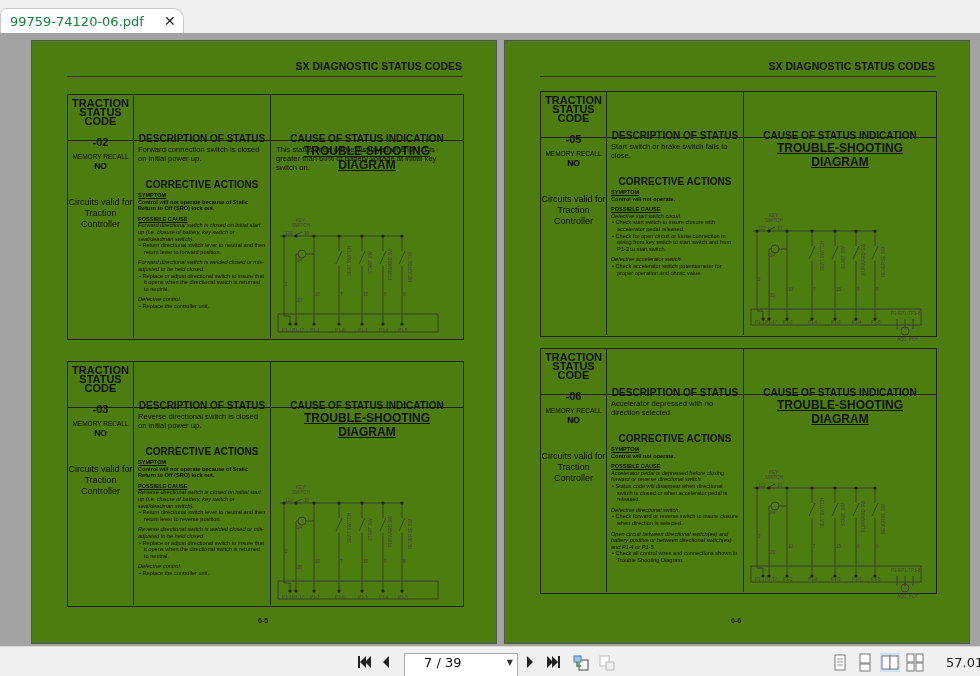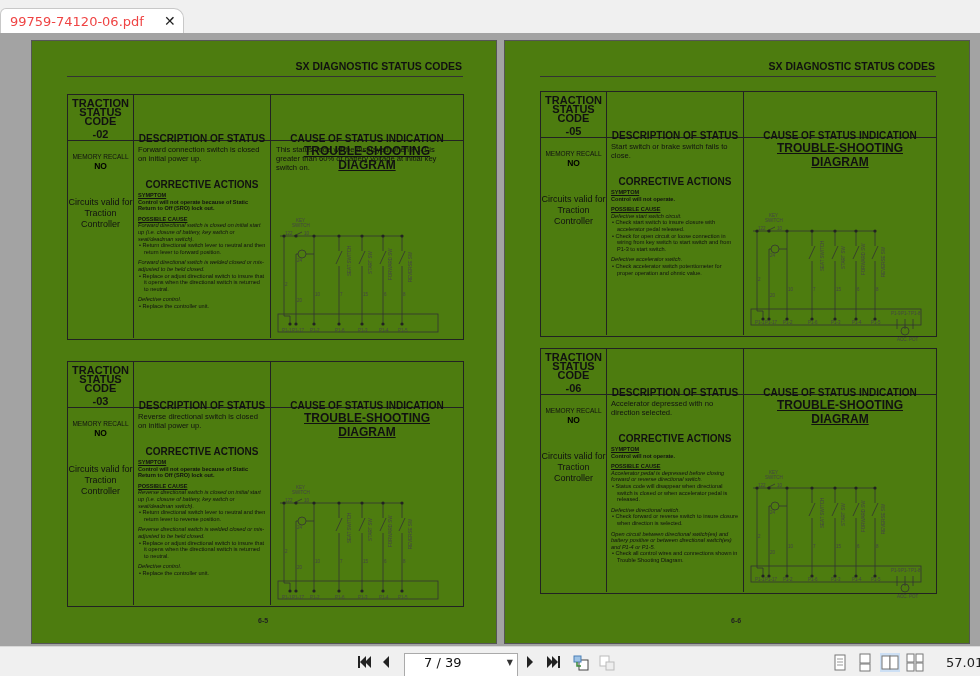--- a/index.html
+++ b/index.html
@@ -1,38 +1,38 @@
 <!DOCTYPE html>
 <html><head>
 <meta charset="utf-8">
 <style>
   * { box-sizing: border-box; margin: 0; padding: 0; }
   html, body { width: 980px; height: 676px; overflow: hidden; background: #f0f0f0; font-family: "Liberation Sans", sans-serif; }
 
   .tabbar { position: absolute; left: 0; top: 0; width: 980px; height: 33px; background: #f0f0f0; }
   .tab { position: absolute; left: 0; top: 8px; width: 184px; height: 26px; background: #fff; border: 1px solid #c8c8c8; border-bottom: none; border-radius: 6px 10px 0 0; }
-  .tab-title { position: absolute; left: 9px; top: 5px; font-size: 13px; color: #ef4444; font-family: "DejaVu Sans", sans-serif; }
+  .tab-title { position: absolute; left: 9px; top: 5px; font-size: 13px; color: #15803d; font-family: "DejaVu Sans", sans-serif; }
   .tab-close { position: absolute; left: 163px; top: 4px; font-size: 14px; color: #222; cursor: pointer; }
 
   .viewer { position: absolute; left: 0; top: 33px; width: 980px; height: 613px; background: #a3a3a3; overflow: hidden; }
   .page { position: absolute; top: 7px; width: 466px; height: 604px; background: #4d7c0f; border: 1px solid #555; }
   .page.left { left: 31px; }
   .page.right { left: 504px; }
 
   .page-header { position: absolute; left: 35px; top: 19px; width: 396px; border-bottom: 1.5px solid #333; height: 17px; text-align: right; font-weight: bold; font-size: 10.5px; color: #111; padding-right: 1px; }
 
   .block { position: absolute; left: 35px; width: 397px; border: 1.5px solid #222; }
   .row-top { display: flex; height: 46px; border-bottom: 1.5px solid #222; }
   .row-bot { display: flex; }
   .c1 { width: 66px; border-right: 1.5px solid #222; text-align: center; }
   .c2 { width: 137px; border-right: 1.5px solid #222; padding: 3px 4px; }
   .c3 { flex: 1; padding: 3px 5px; }
 
   .code-label { font-size: 11px; font-weight: bold; line-height: 9px; padding-top: 4px; color: #111; }
-  .code-val { font-size: 11px; font-weight: bold; margin-top: 2px; color: #111; }
+  .code-val { font-size: 11px; font-weight: bold; margin-top: 10px; color: #111; }
   .sec-title { font-size: 10px; font-weight: bold; text-align: center; color: #111; line-height: 11px; margin-top: 35px; }
   .sec-text { font-size: 7.6px; line-height: 9px; color: #111; margin-top: 1px; }
   .diag-title { font-size: 12px; font-weight: bold; text-align: center; text-decoration: underline; color: #111; }
 
   .mem-label { font-size: 6.5px; padding-top: 12px; color: #111; }
   .mem-val { font-size: 8.5px; font-weight: bold; margin-top: 1px; }
   .circ { font-size: 9px; line-height: 11px; margin-top: 26px; color: #111; }
 
   .ca { font-size: 5.6px; line-height: 6.6px; color: #111; }
   .ca .hd { font-weight: bold; text-decoration: underline; margin-top: 4px; }

